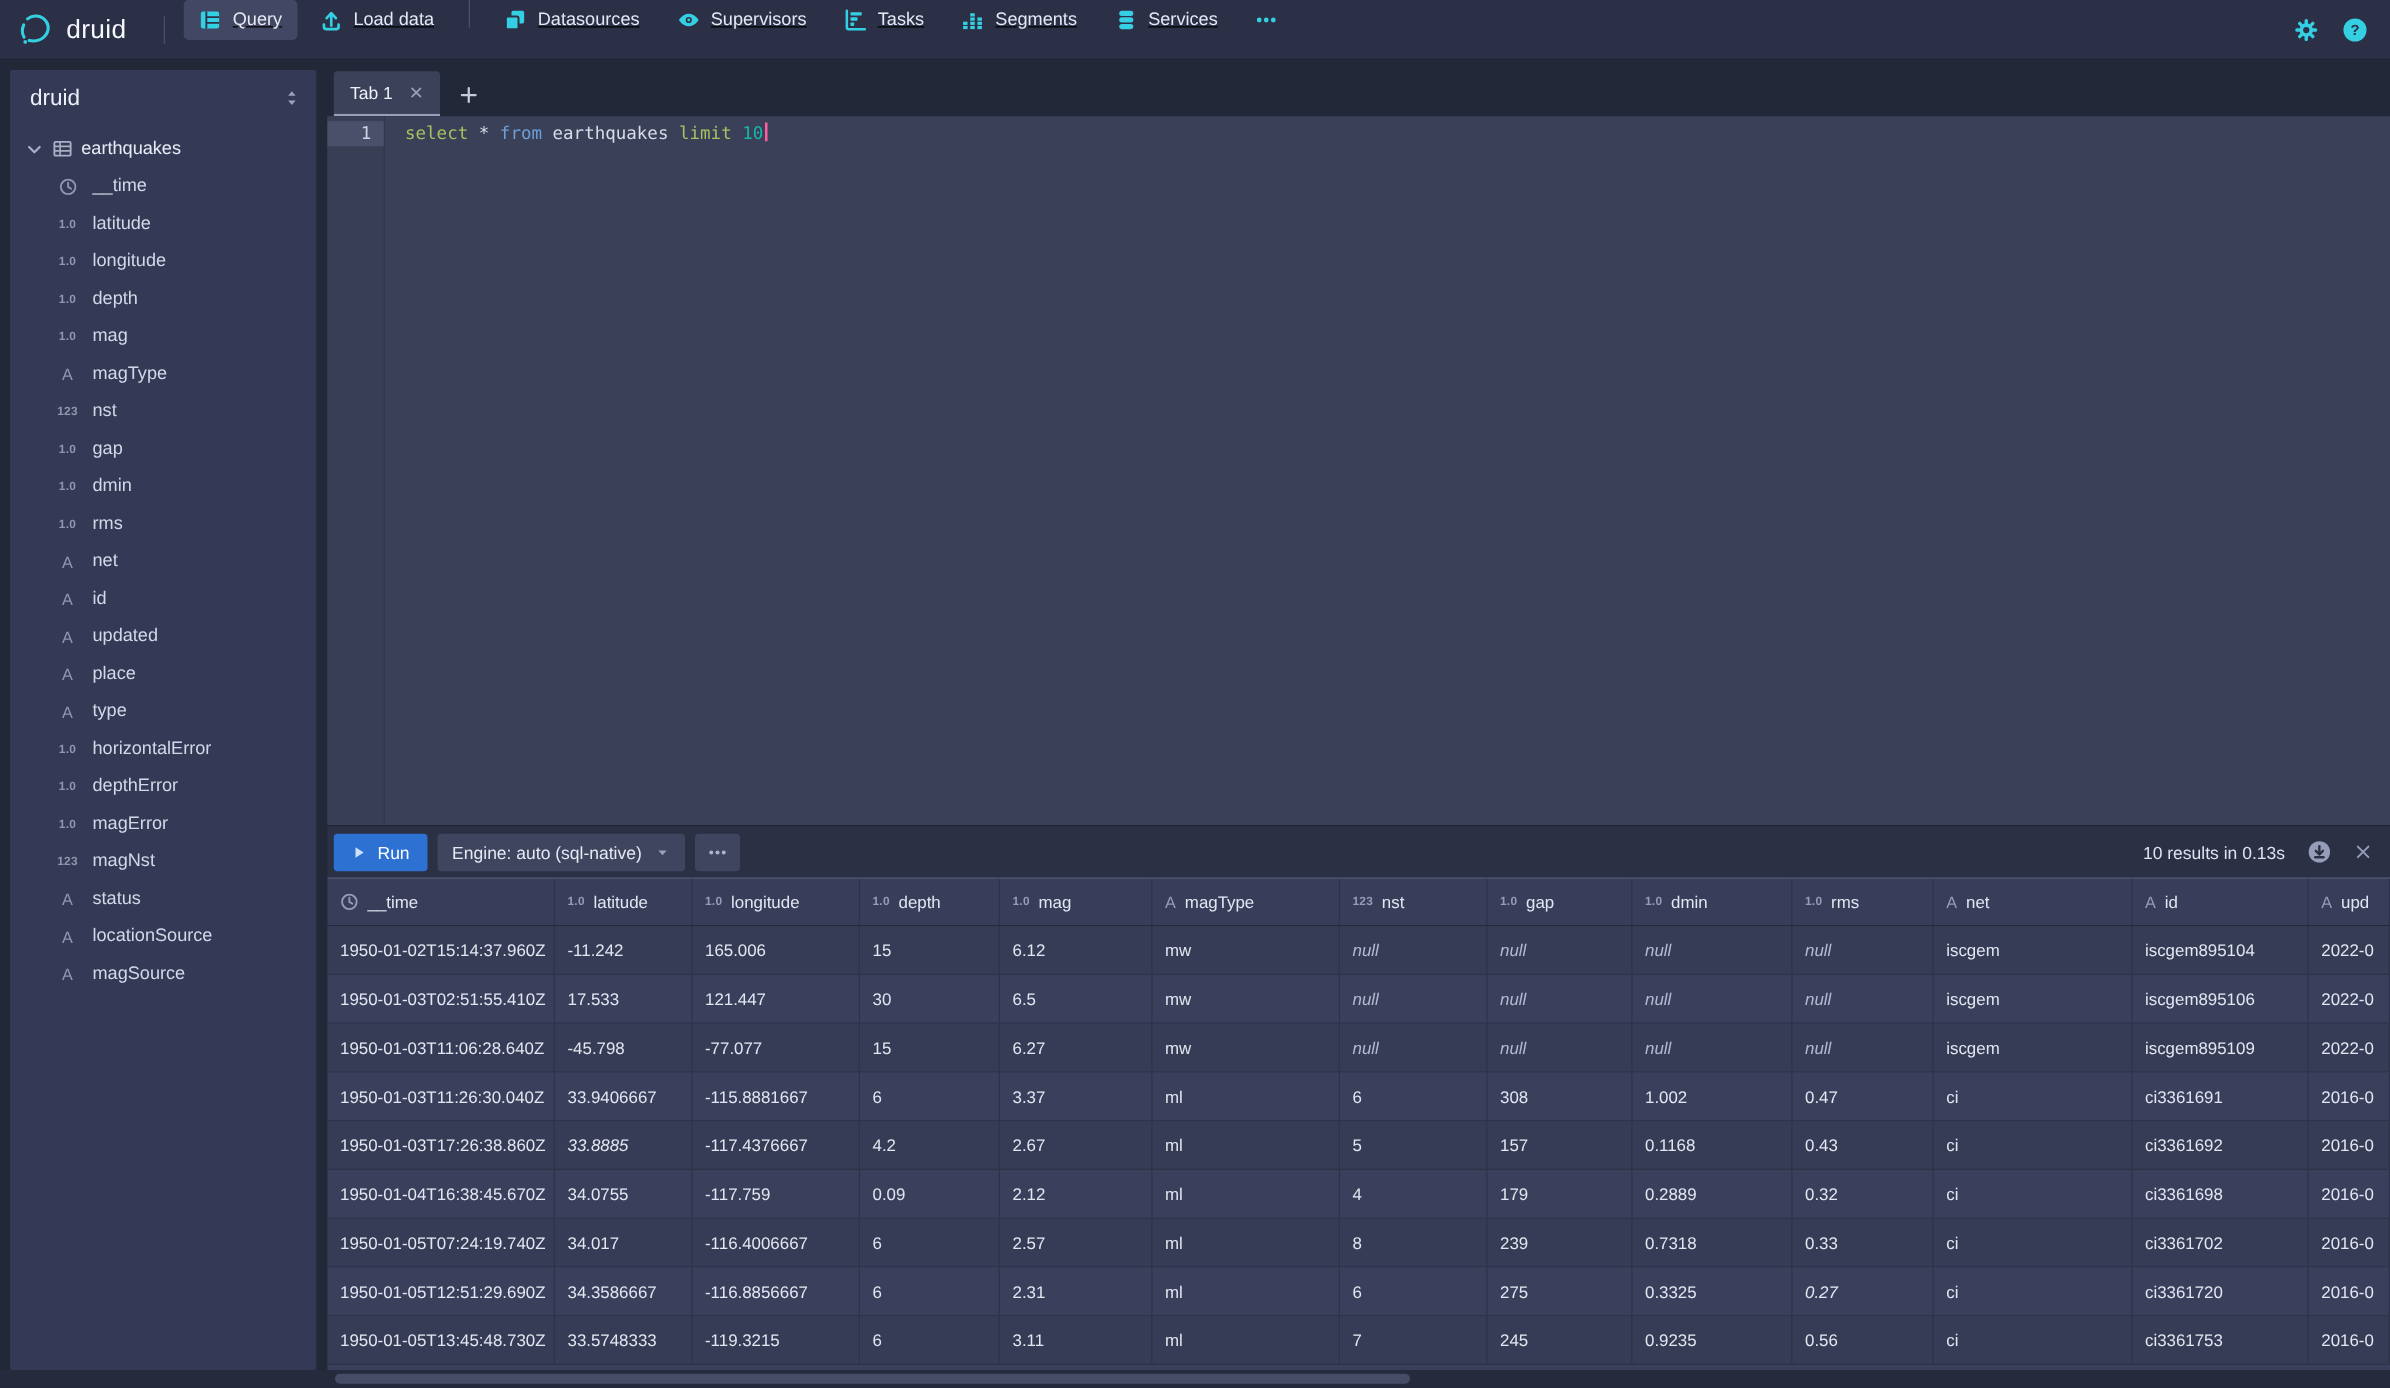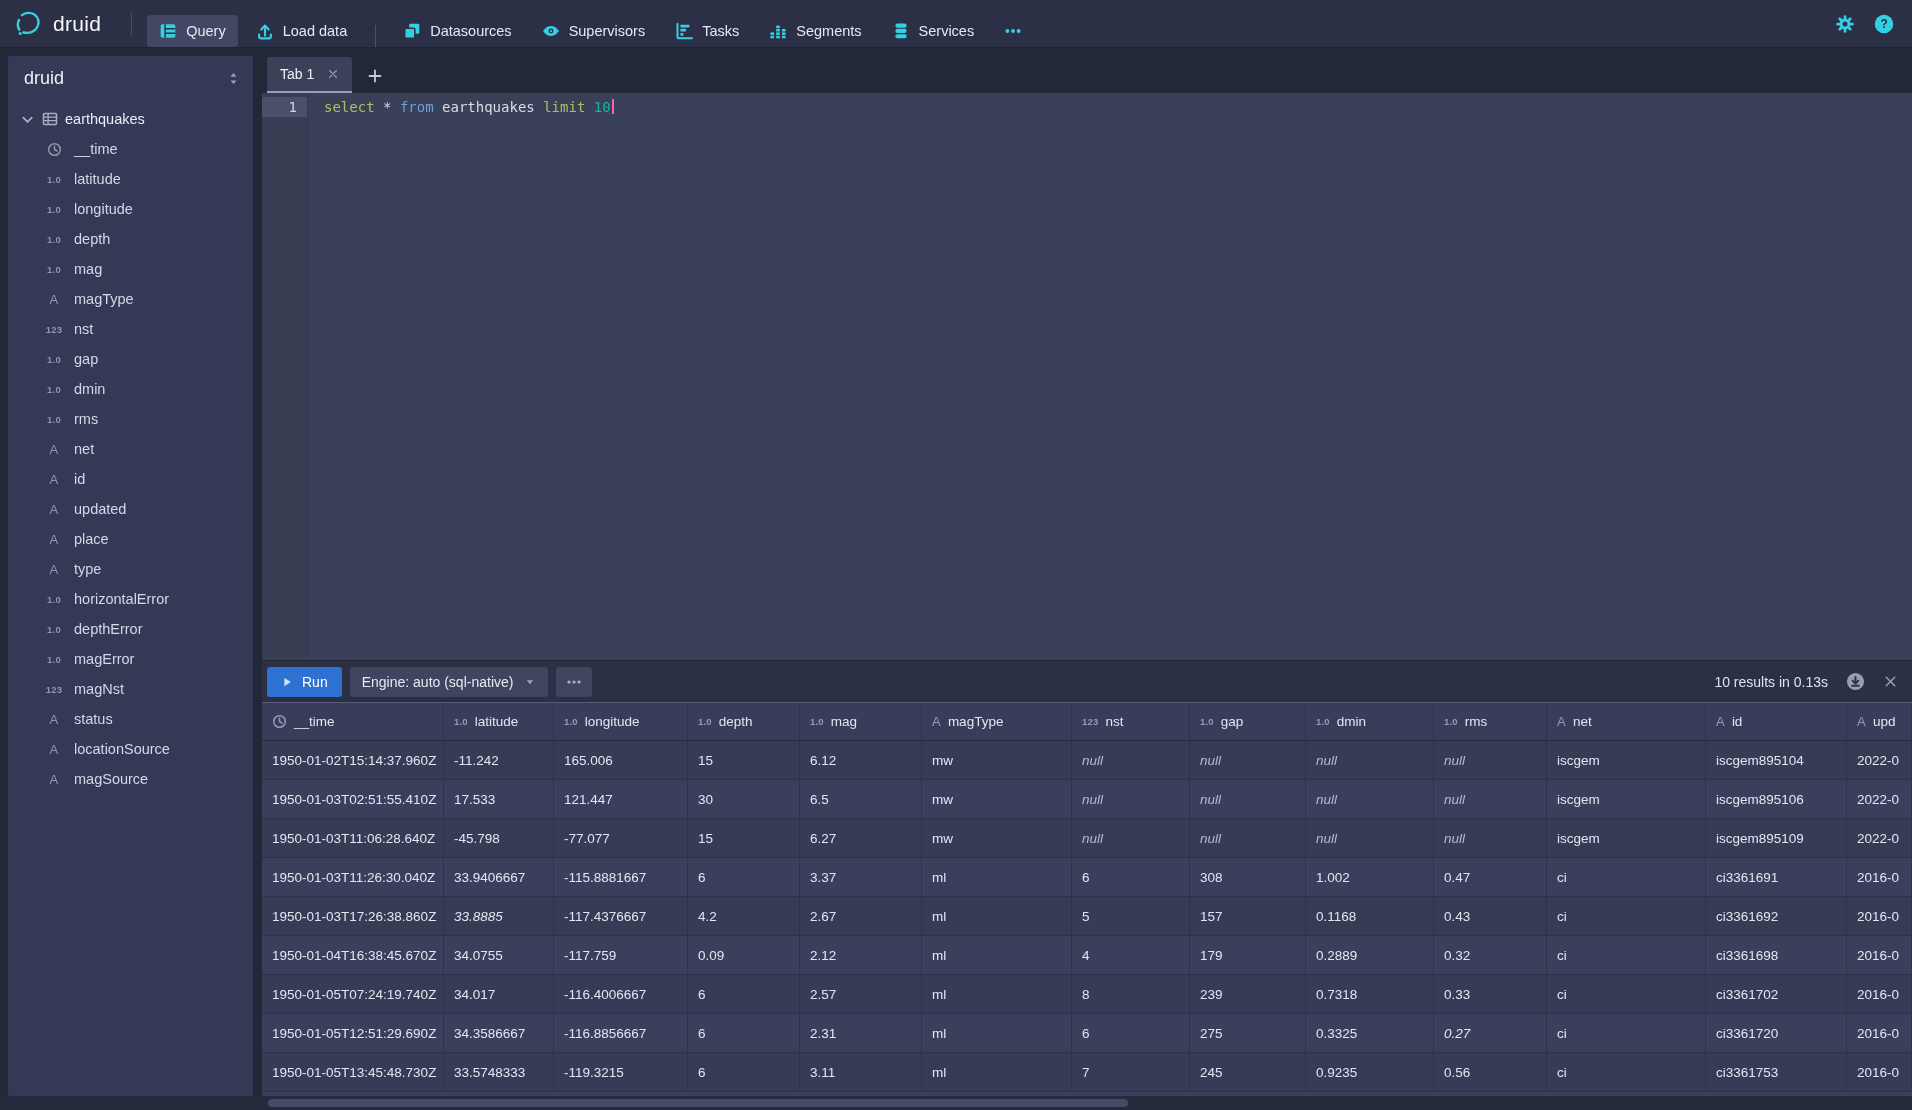--- a/index.html
+++ b/index.html
@@ -15,21 +15,21 @@
   }
   .icon{display:inline-flex;align-items:center;justify-content:center;line-height:0;}
   .icon svg{display:block;}
 
   
   .nav{position:absolute;top:0;left:0;right:0;height:48px;background:#2b3046;
        border-bottom:1px solid #1f2334;display:flex;align-items:center;padding-left:14px;}
   .logo{display:flex;align-items:center;gap:9px;margin-right:20px;cursor:pointer;}
   .logo .icon{color:var(--accent);}
   .logo-text{color:#f5f7fc;font-size:21px;font-weight:500;letter-spacing:.3px;}
-  .nav-items{display:flex;align-items:flex-end;height:100%;}
+  .nav-items{display:flex;align-items:flex-start;height:100%;text-decoration:underline;}
   .nav-item{display:flex;align-items:center;gap:9px;padding:7px 12px;margin-right:6px;
             border-radius:4px;color:#e6e9f3;font-size:14.5px;cursor:pointer;}
   .nav-item .icon{color:var(--accent);}
   .nav-item.active{background:#424863;}
   .nav-divider{width:1px;height:22px;background:#4a5069;margin:0 15px 0 10px;}
   .nav-right{margin-left:auto;display:flex;align-items:center;gap:19px;margin-right:18px;color:var(--accent);}
   .nav-right .icon{cursor:pointer;}
 
   
   .sidebar{position:absolute;left:8px;top:56px;width:245px;height:1040px;background:#343a55;border-radius:2px;}

